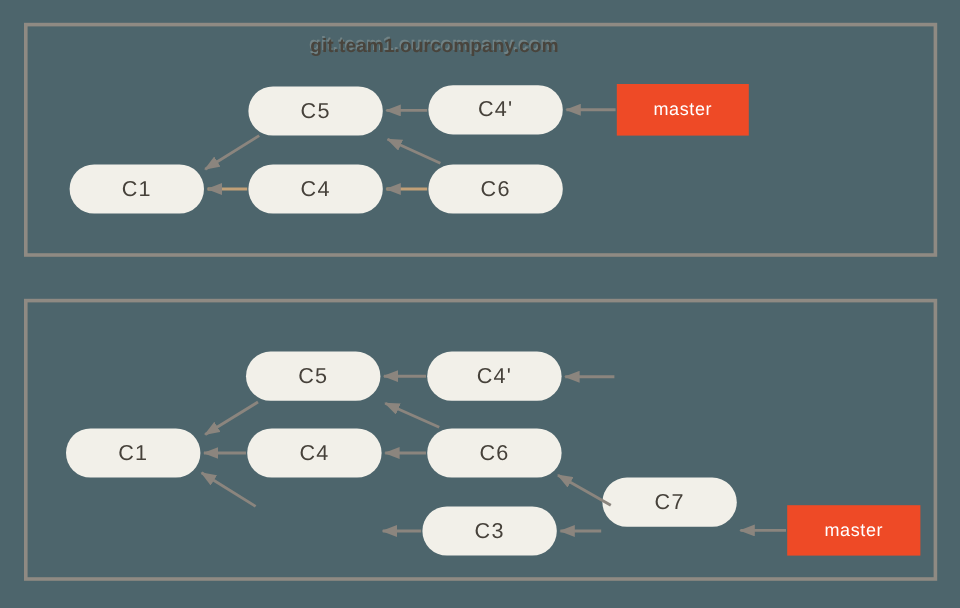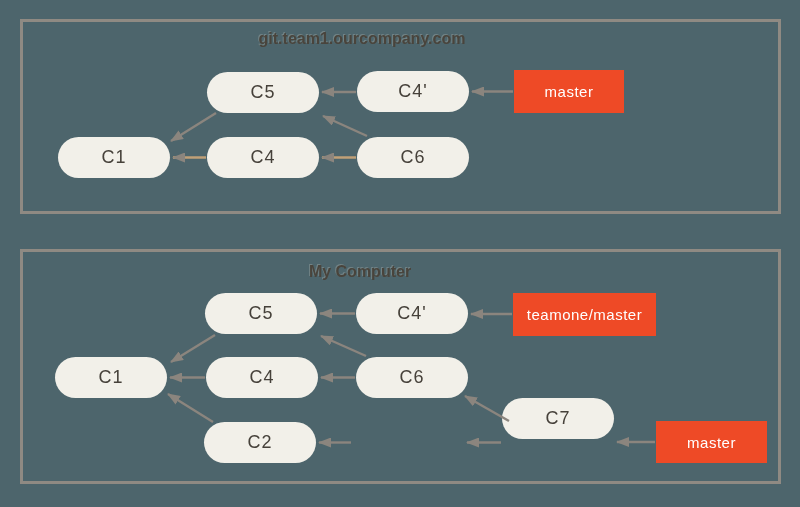--- a/index.html
+++ b/index.html
@@ -96,37 +96,35 @@
 </style>
 </head>
 <body>
 
 <div class="stage">
 
   <div class="panel" id="panel-remote"></div>
   <div class="panel" id="panel-local"></div>
 
   <span class="panel-title" id="title-remote">git.team1.ourcompany.com</span>
-  <span class="panel-title" id="title-local">My Computer</span>
 
   <div class="commit" id="r-c5">C5</div>
   <div class="commit" id="r-c4p">C4'</div>
   <div class="commit" id="r-c1">C1</div>
   <div class="commit" id="r-c4">C4</div>
   <div class="commit" id="r-c6">C6</div>
   <div class="branch" id="r-master">master</div>
 
   <div class="commit" id="l-c5">C5</div>
   <div class="commit" id="l-c4p">C4'</div>
   <div class="commit" id="l-c1">C1</div>
   <div class="commit" id="l-c4">C4</div>
   <div class="commit" id="l-c6">C6</div>
-  <div class="commit" id="l-c2">C2</div>
+  <div class="commit" id="l-c3">C3</div>
   <div class="commit" id="l-c7">C7</div>
-  <div class="branch" id="l-teamone">teamone/master</div>
   <div class="branch" id="l-master">master</div>
 
   <svg class="arrows" width="800" height="507" viewBox="0 0 800 507">
     <defs>
       <marker id="arrowhead" viewBox="0 0 13 10" markerWidth="13" markerHeight="10" refX="12" refY="5" orient="auto" markerUnits="userSpaceOnUse">
         <path d="M0,0 L13,5 L0,10 Z"></path>
       </marker>
     </defs>
 
     <line x1="513" y1="91.5" x2="472" y2="91.5" marker-end="url(#arrowhead)"></line>

